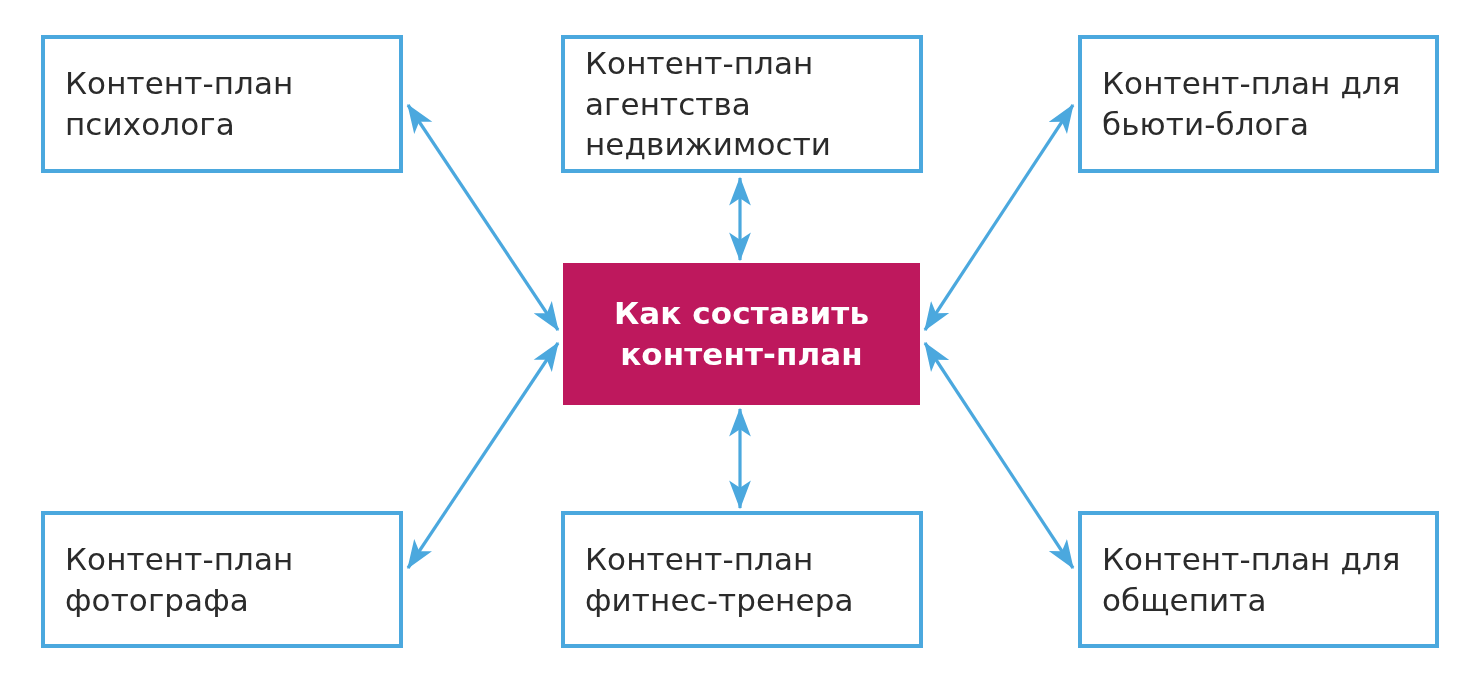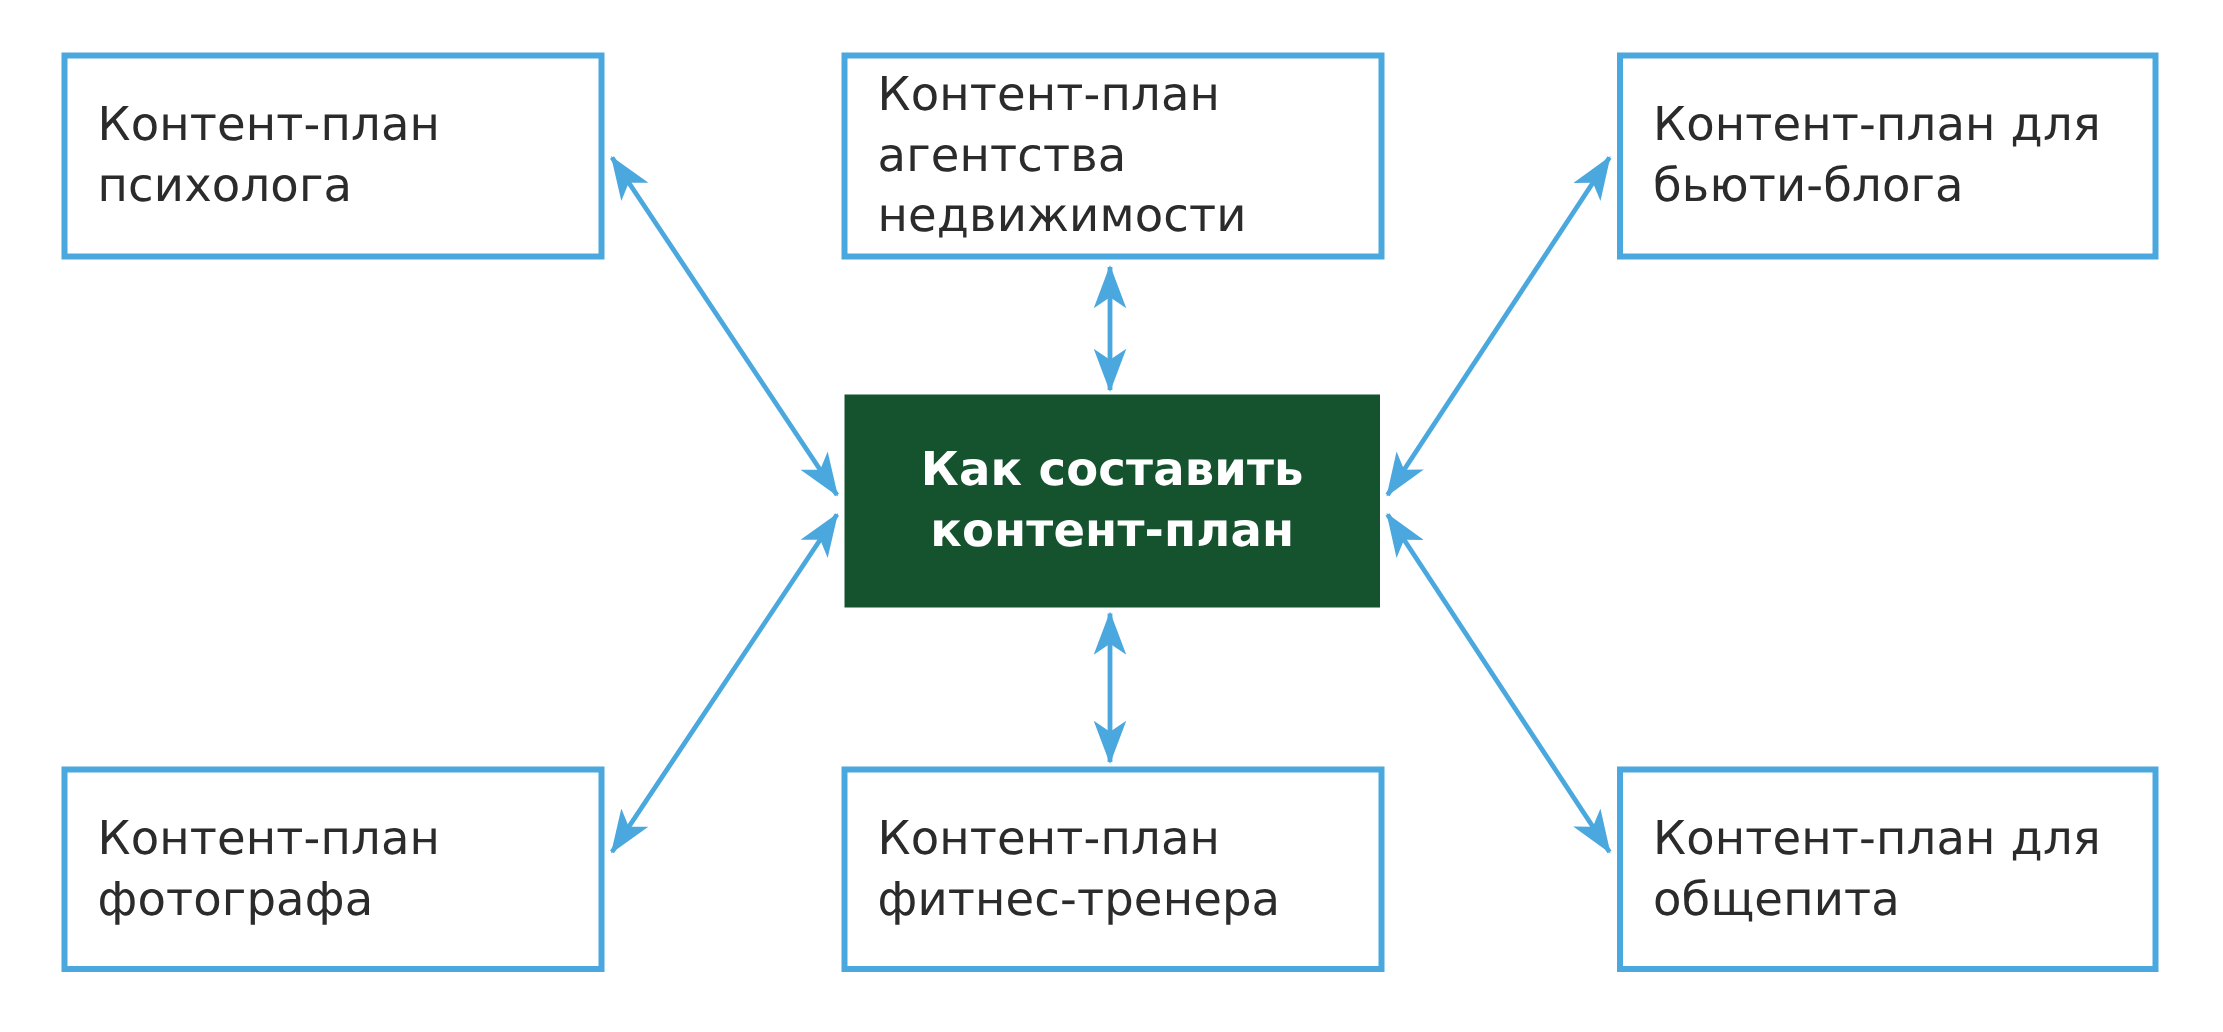--- a/index.html
+++ b/index.html
@@ -41,21 +41,21 @@
     padding: 0 20px;
     font-size: 31px;
     line-height: 1.32;
     color: #2b2b2b;
     font-weight: 400;
     letter-spacing: 0.1px;
     white-space: pre-line;
     text-align: left;
   }
   .node.center {
-    background: #14532d;
+    background: #be185d;
     border: none;
     align-items: center;
     justify-content: flex-start;
   }
   .node.center .node-label {
     color: #ffffff;
     font-weight: bold;
     font-size: 31px;
     line-height: 1.32;
     text-align: center;

